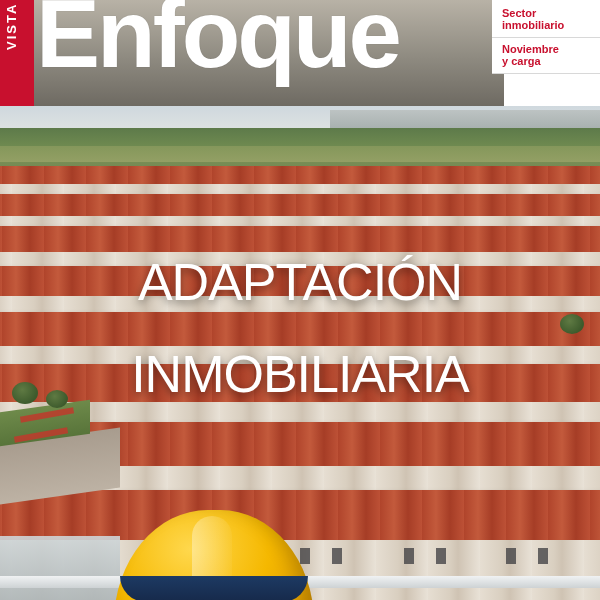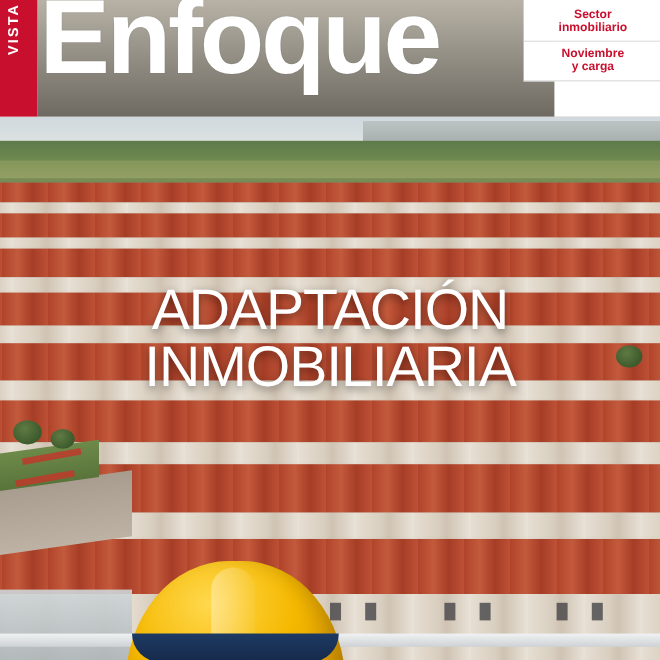--- a/index.html
+++ b/index.html
@@ -80,23 +80,22 @@
     color: #111111;
     letter-spacing: 0.1px;
     z-index: 24;
   }
 
   
   .tags {
     position: absolute;
     right: 0;
     top: 0;
-    width: 124px;
+    width: 108px;
     z-index: 30;
-    text-align: center;
   }
   .tag {
     background: #ffffff;
     color: #c8102e;
     font-size: 11px;
     font-weight: bold;
     line-height: 12px;
     padding: 5px 8px 6px 10px;
     border-bottom: 1px solid #d8d8d8;
   }
@@ -194,21 +193,21 @@
     top: 256px;
     text-align: center;
     z-index: 40;
     color: #ffffff;
     font-weight: normal;
     letter-spacing: -1px;
     line-height: 52px;
     font-size: 52px;
     text-shadow: 0 3px 8px rgba(0,0,0,.45);
   }
-  .headline .l2 { display:block; }
+  .headline .l2 { display:block;margin-top:40px; }
 
   
   .helmet-wrap {
     position:absolute;
     left: 96px;
     top: 404px;
     width: 236px;
     height: 92px;
     z-index: 45;
   }

